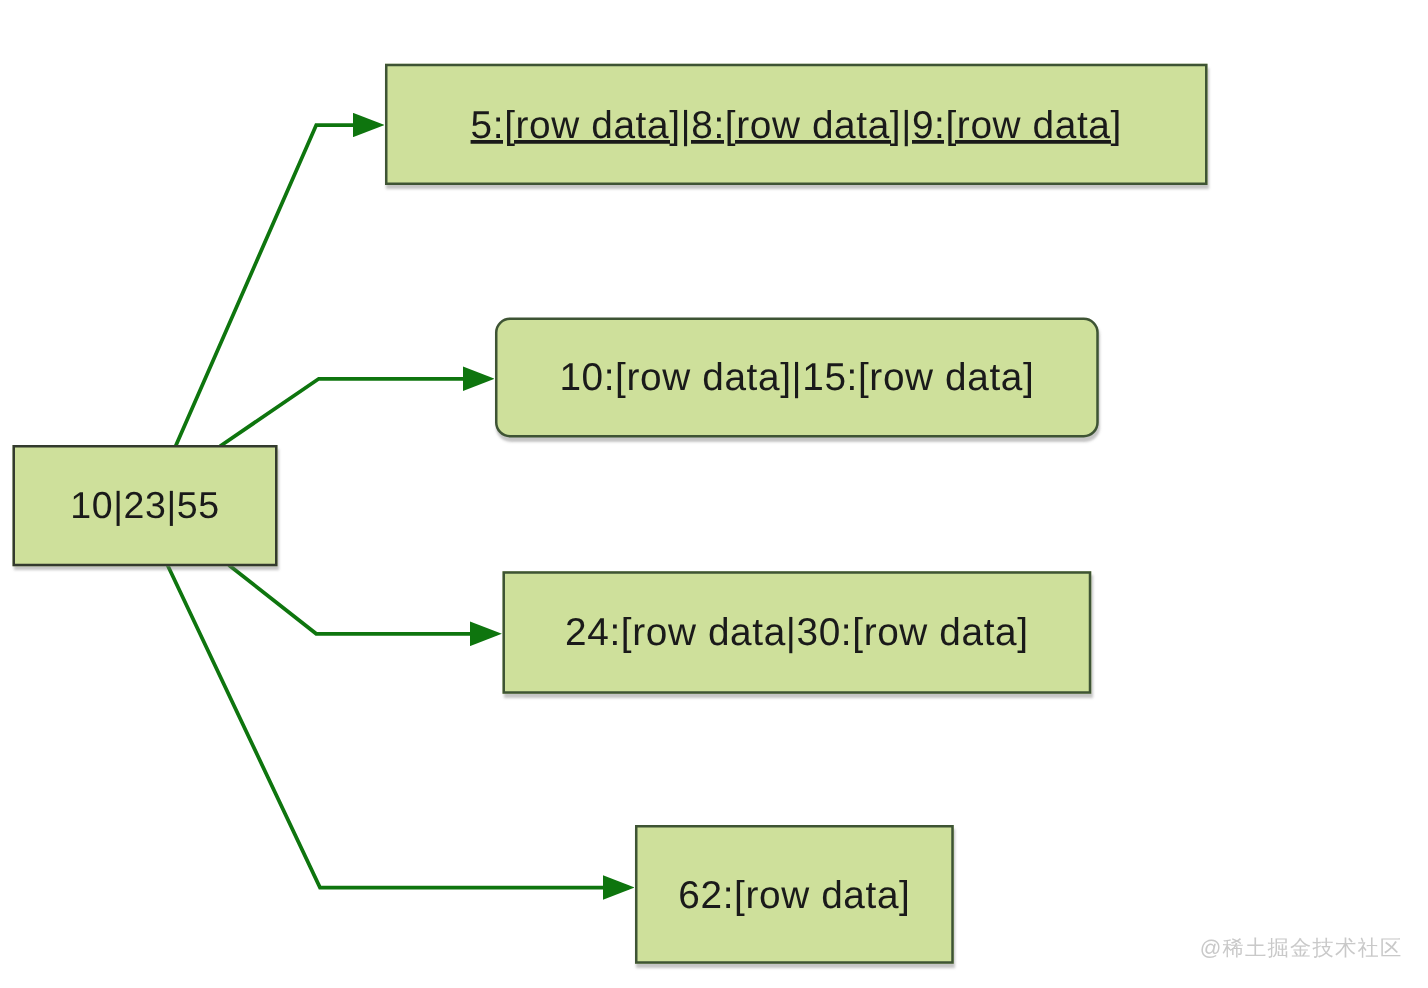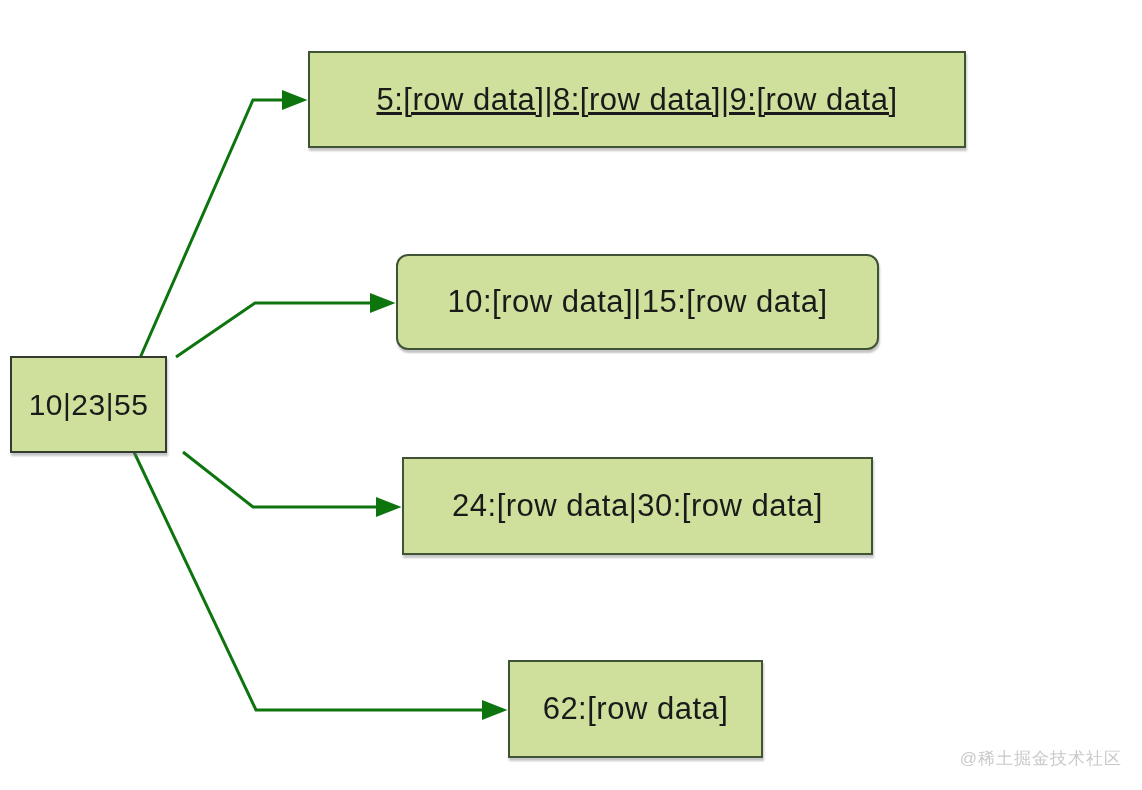--- a/index.html
+++ b/index.html
@@ -59,35 +59,35 @@
       <marker id="arrowhead" markerWidth="8.5" markerHeight="6.6" refX="7" refY="3.3" orient="auto" markerUnits="strokeWidth">
         <path d="M0,0 L8.5,3.3 L0,6.6 Z" fill="#0e750e"></path>
       </marker>
     </defs>
     <polyline points="140,358 253,100 303,100" stroke="#0e750e" stroke-width="3" marker-end="url(#arrowhead)"></polyline>
     <polyline points="176,357 255,303 391,303" stroke="#0e750e" stroke-width="3" marker-end="url(#arrowhead)"></polyline>
     <polyline points="183,452 253,507 397,507" stroke="#0e750e" stroke-width="3" marker-end="url(#arrowhead)"></polyline>
     <polyline points="134,452 256,710 503,710" stroke="#0e750e" stroke-width="3" marker-end="url(#arrowhead)"></polyline>
   </svg>
 
-  <div class="node root" style="left:10px; top:356px; width:157px; height:97px;">
+  <div class="node root" style="left:10px; top:356px; width:212px; height:97px;">
     <span>10|23|55</span>
   </div>
 
   <div class="node" style="left:308px; top:51px; width:658px; height:97px;text-decoration:underline;">
     <span>5:[row data]|8:[row data]|9:[row data]</span>
   </div>
 
   <div class="node" style="left:396px; top:254px; width:483px; height:96px;border-radius:12px;">
     <span>10:[row data]|15:[row data]</span>
   </div>
 
   <div class="node" style="left:402px; top:457px; width:471px; height:98px;">
     <span>24:[row data|30:[row data]</span>
   </div>
 
-  <div class="node" style="left:508px; top:660px; width:255px; height:98px;">
+  <div class="node" style="left:508px; top:660px; width:255px; height:111px;">
     <span>62:[row data]</span>
   </div>
 
   <div class="watermark">@稀土掘金技术社区</div>
 
 </div>
 
 </body></html>

